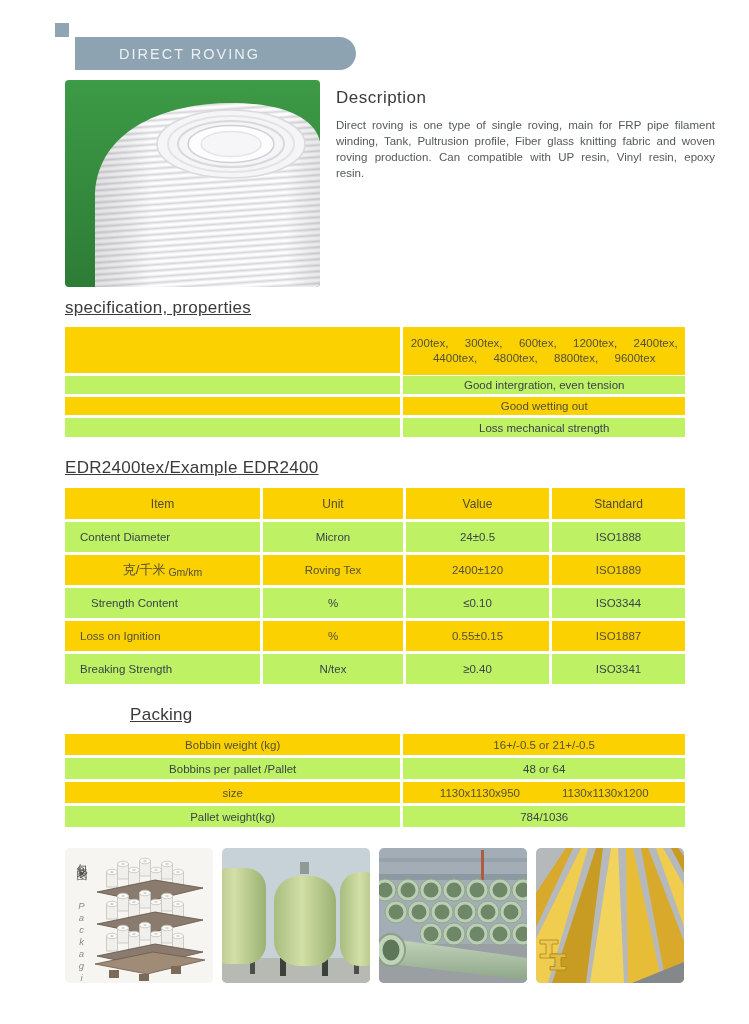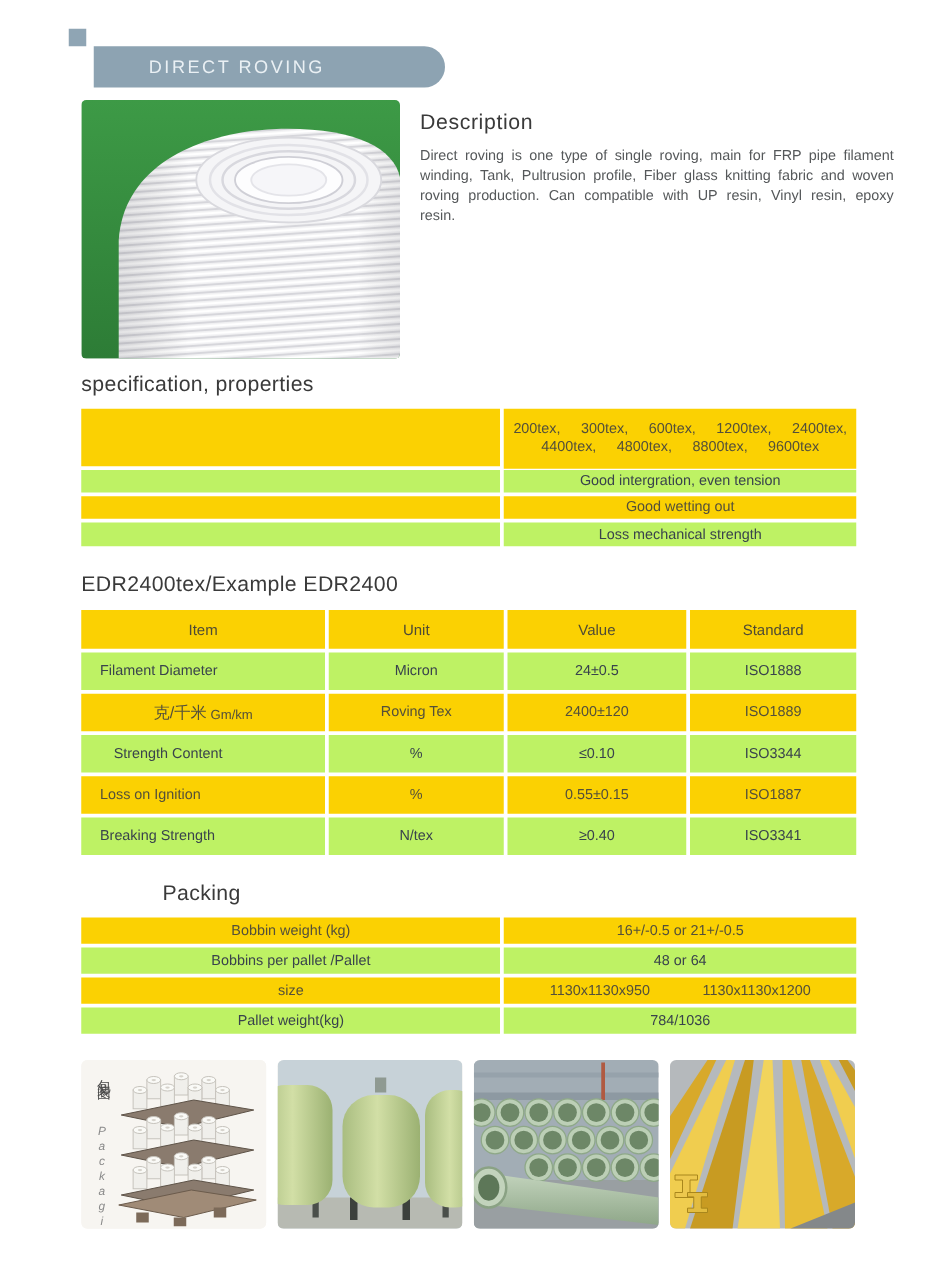--- a/index.html
+++ b/index.html
@@ -18,21 +18,21 @@
   .banner span { color:#EAF0F4; font-size:14.5px; letter-spacing:2px; }
   
   .product-photo { position:absolute; left:65px; top:80px; width:255px; height:207px; border-radius:4px; overflow:hidden; }
   
   .desc-heading { position:absolute; left:336px; top:88px; font-size:17px; font-weight:400; color:#3a3a3a; letter-spacing:0.5px; }
   .desc-body {
     position:absolute; left:336px; top:117px; width:379px;
     font-size:11.5px; line-height:16px; color:#55585a; text-align:justify; word-spacing:2px;
   }
   
-  .sec-heading { position:absolute; font-size:17px; font-weight:400; color:#3a3a3a; letter-spacing:0.3px; }
+  .sec-heading { position:absolute; font-size:17px; font-weight:400; color:#3a3a3a; letter-spacing:0.3px;text-decoration:underline; }
   
   .cell { display:flex; align-items:center; justify-content:center; font-size:11.5px; }
   .yellow { background:#FBD102; color:#54503a; }
   .gray   { background:#bef264; color:#39434c; }
   
   .spec-table { position:absolute; left:65px; top:327px; width:620px; }
   .row2 { display:flex; column-gap:3px; margin-bottom:3px; }
   .row2 .c-left  { width:368px; }
   .row2 .c-right { width:309px; }
   .spec-value { flex-direction:column; justify-content:center; line-height:15px; word-spacing:5px; white-space:pre-wrap; }
@@ -133,21 +133,21 @@
     </div>
   </div>
 
   <h2 class="sec-heading" style="left:65px; top:458px;">EDR2400tex/Example EDR2400</h2>
   <div class="edr-table">
     <div class="cell yellow th">Item</div>
     <div class="cell yellow th">Unit</div>
     <div class="cell yellow th">Value</div>
     <div class="cell yellow th">Standard</div>
 
-    <div class="cell gray item-cell">Filament Diameter</div>
+    <div class="cell gray item-cell">Content Diameter</div>
     <div class="cell gray">Micron</div>
     <div class="cell gray">24±0.5</div>
     <div class="cell gray">ISO1888</div>
 
     <div class="cell yellow">
       <span class="unit-cn">克/千米</span>
       <span class="unit-en">Gm/km</span>
     </div>
     <div class="cell yellow item-cell centered">Roving Tex</div>
     <div class="cell yellow">2400±120</div>

